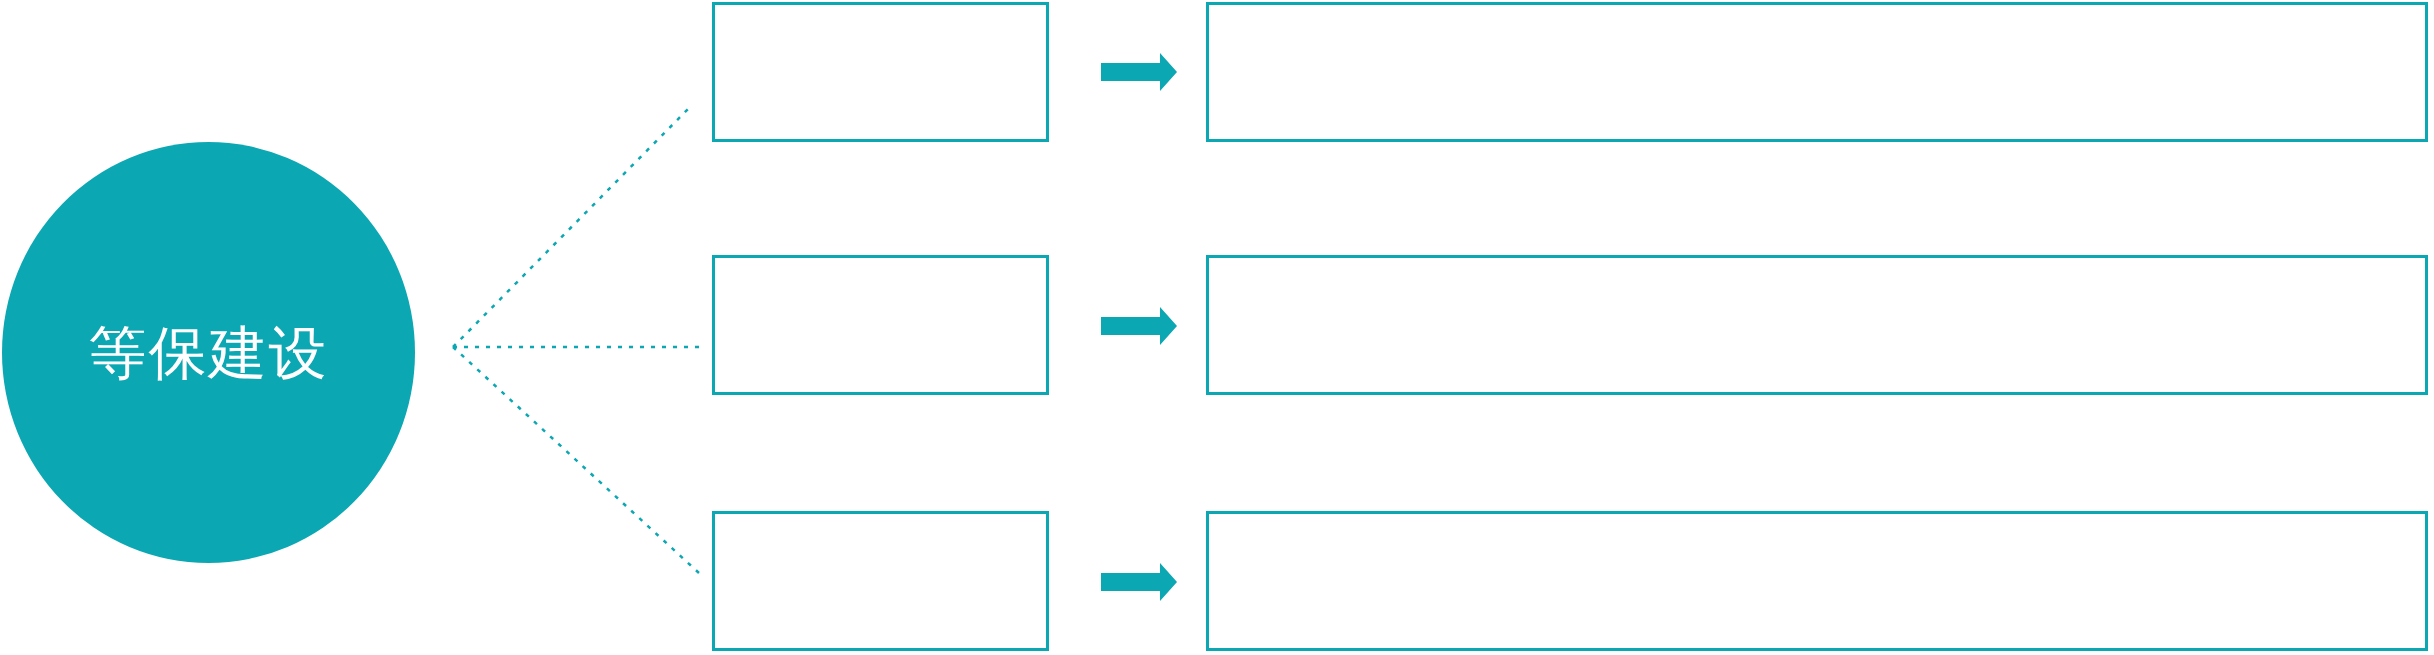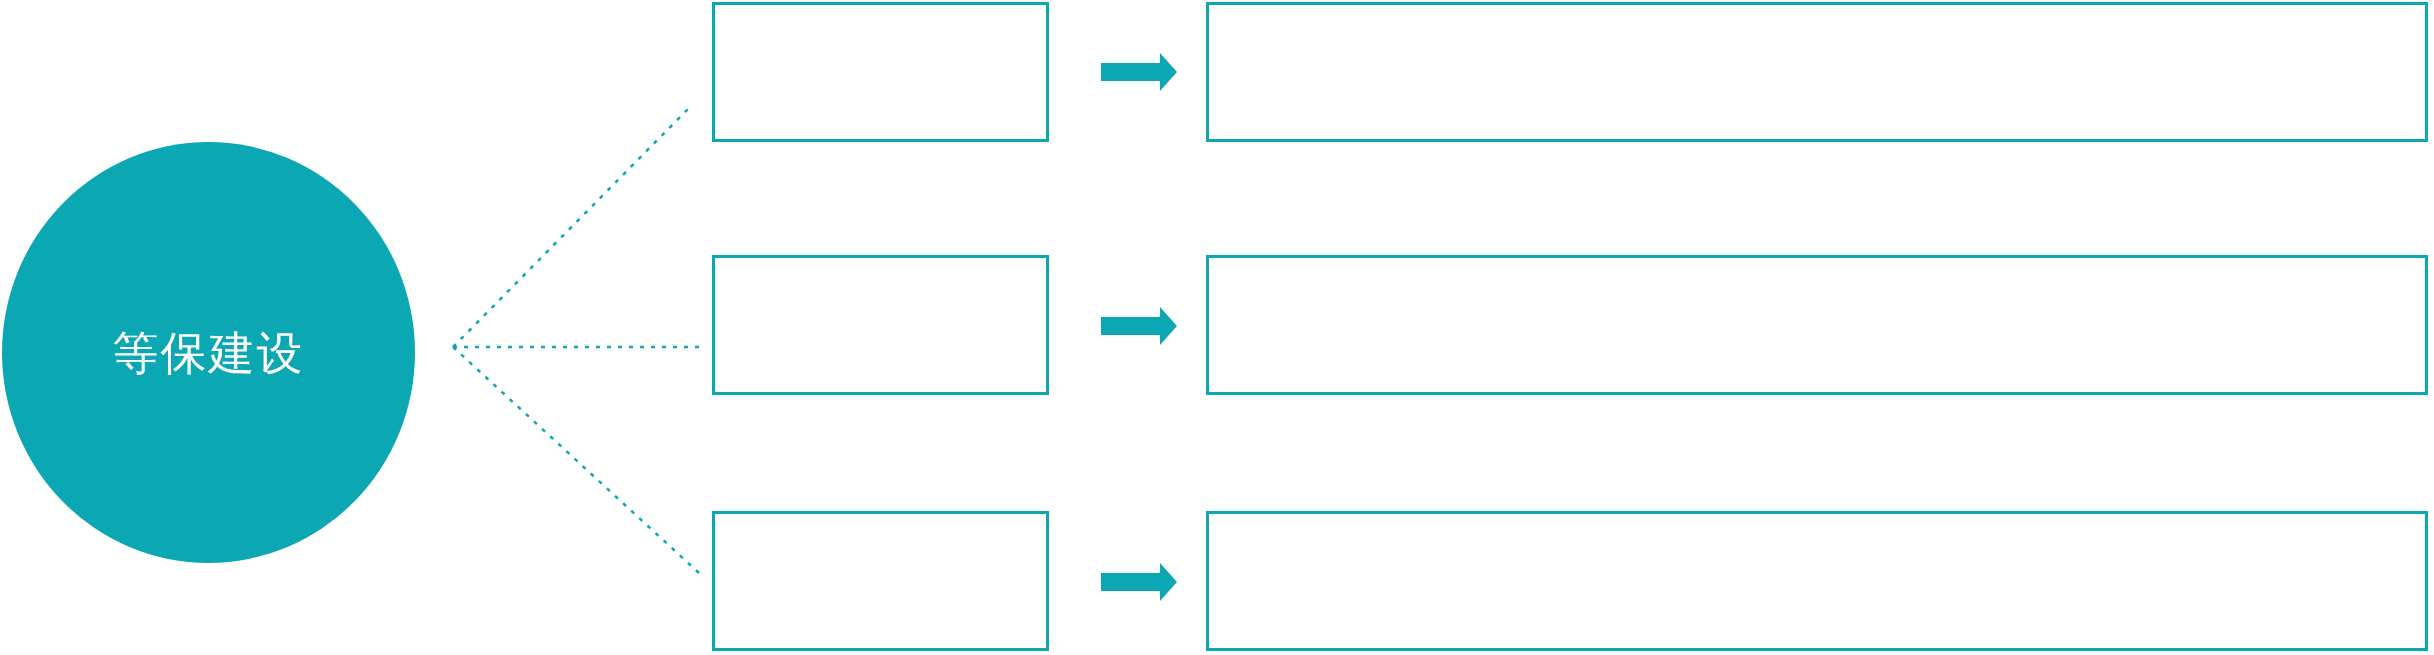--- a/index.html
+++ b/index.html
@@ -29,21 +29,21 @@
     border-radius: 50%;
     background: var(--accent);
     display: flex;
     flex-direction: column;
     align-items: center;
     justify-content: center;
     text-align: center;
   }
   .center-circle .line {
     color: var(--circle-text);
-    font-size: 46px;
+    font-size: 58px;
     line-height: 76px;
     font-weight: 300;
     letter-spacing: 2px;
     white-space: nowrap;
   }
 
   .node-box {
     position: absolute;
     background: #ffffff;
     border: 3px solid var(--accent);

